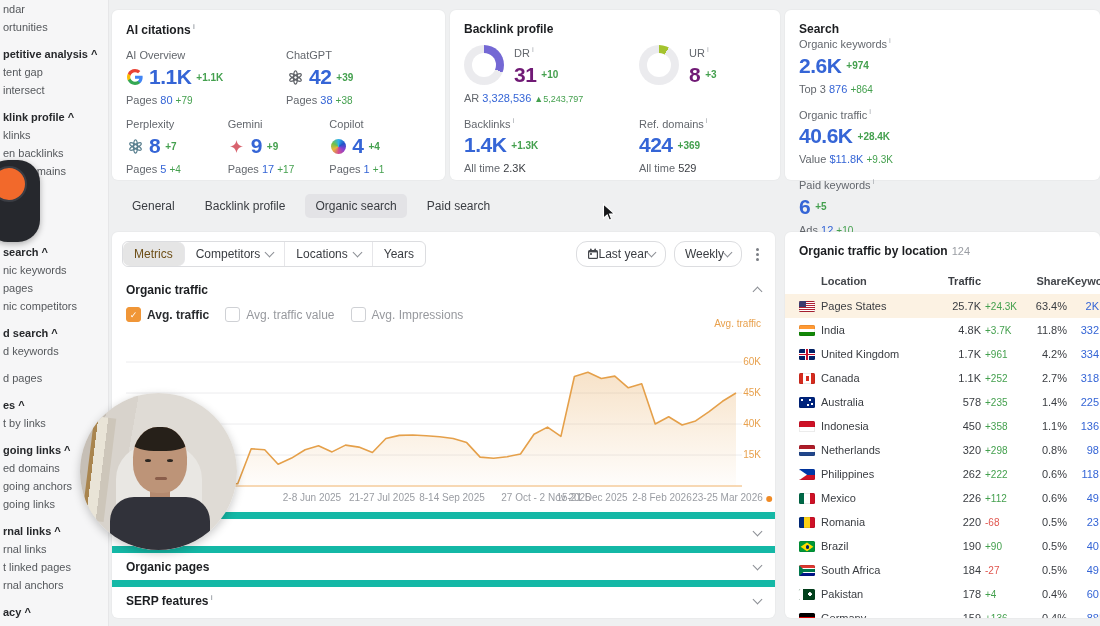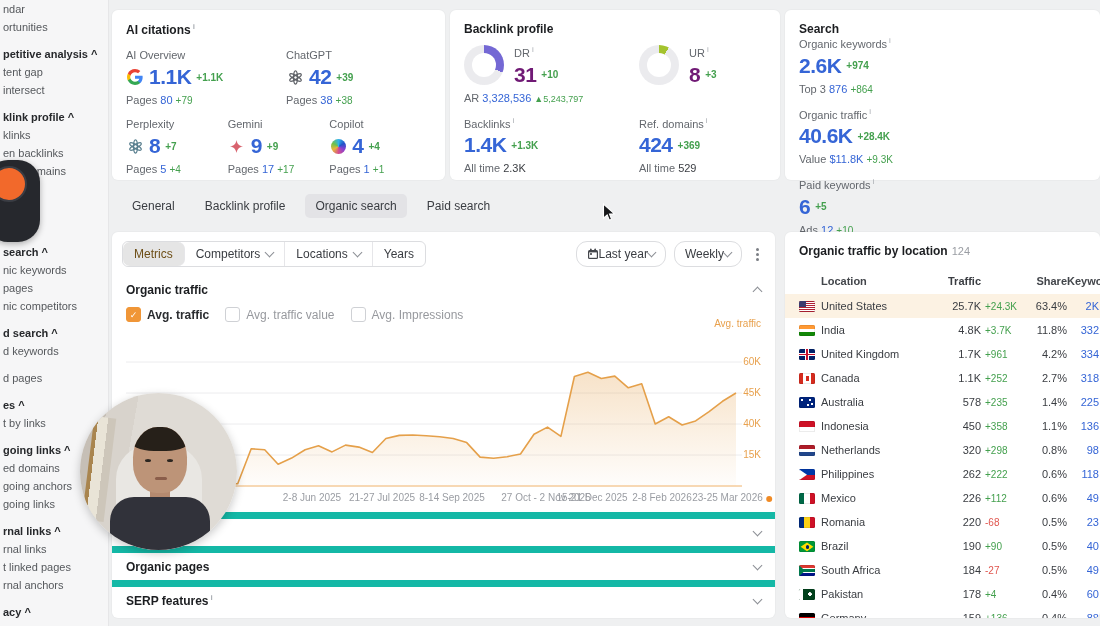--- a/index.html
+++ b/index.html
@@ -496,21 +496,21 @@
       <div class="loc-row hdr">
         <span class="c-flag"></span>
         <span class="c-name">Location</span>
         <span class="c-traffic">Traffic</span>
         <span class="c-tch"></span>
         <span class="c-share">Share</span>
         <span class="c-kw" style="color:#43464b;">Keywords</span>
       </div>
       <div class="loc-row hl">
         <span class="c-flag"><span class="flag us"></span></span>
-        <span class="c-name">United States</span>
+        <span class="c-name">Pages States</span>
         <span class="c-traffic">25.7K</span>
         <span class="c-tch">+24.3K</span>
         <span class="c-share">63.4%</span>
         <span class="c-kw">2K</span>
         <span class="c-kwch">+1.1K</span>
       </div>
       <div class="loc-row">
         <span class="c-flag"><span class="flag in"></span></span>
         <span class="c-name">India</span>
         <span class="c-traffic">4.8K</span>

